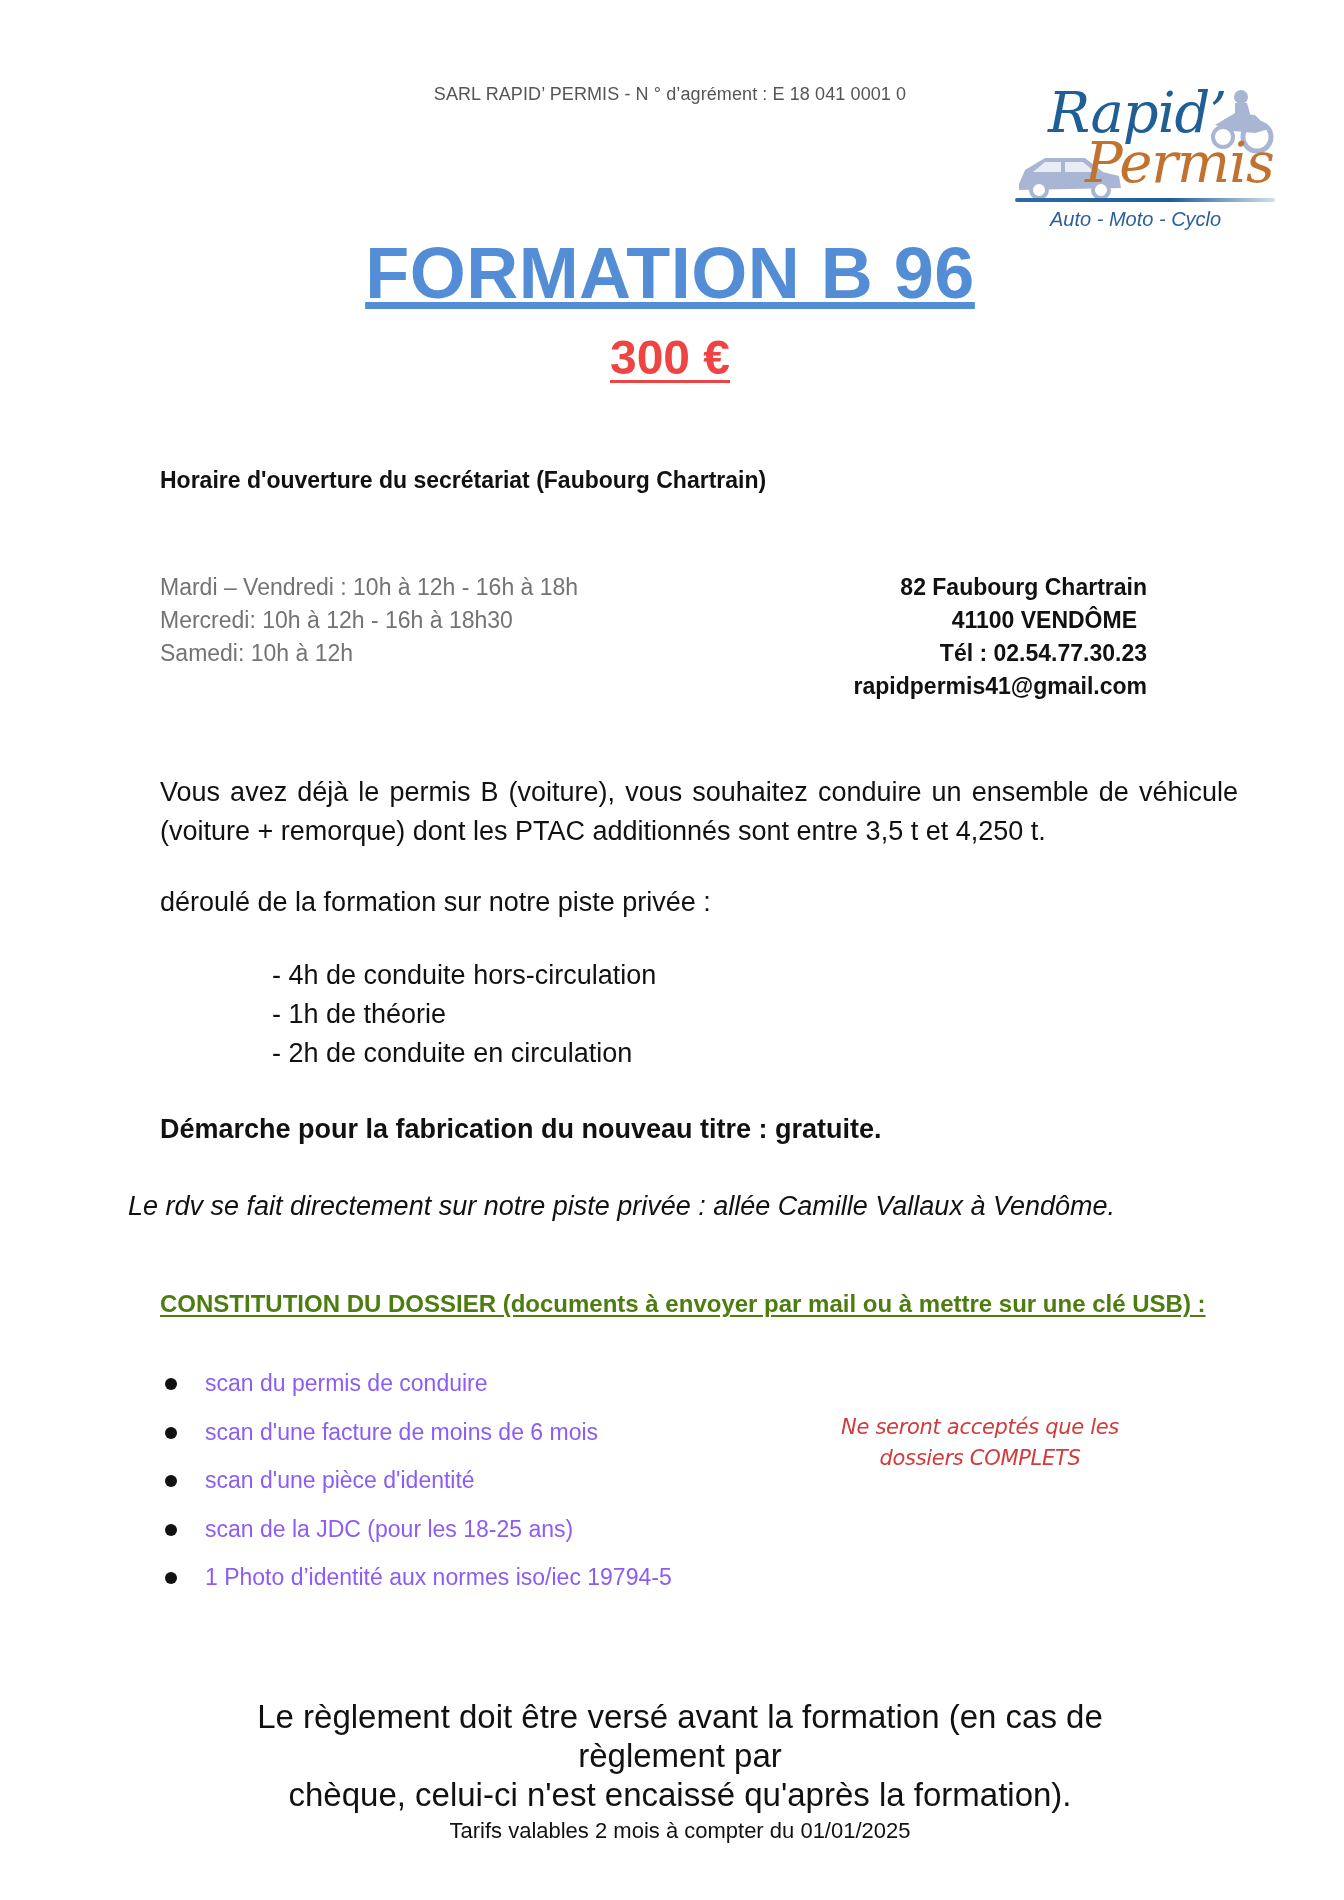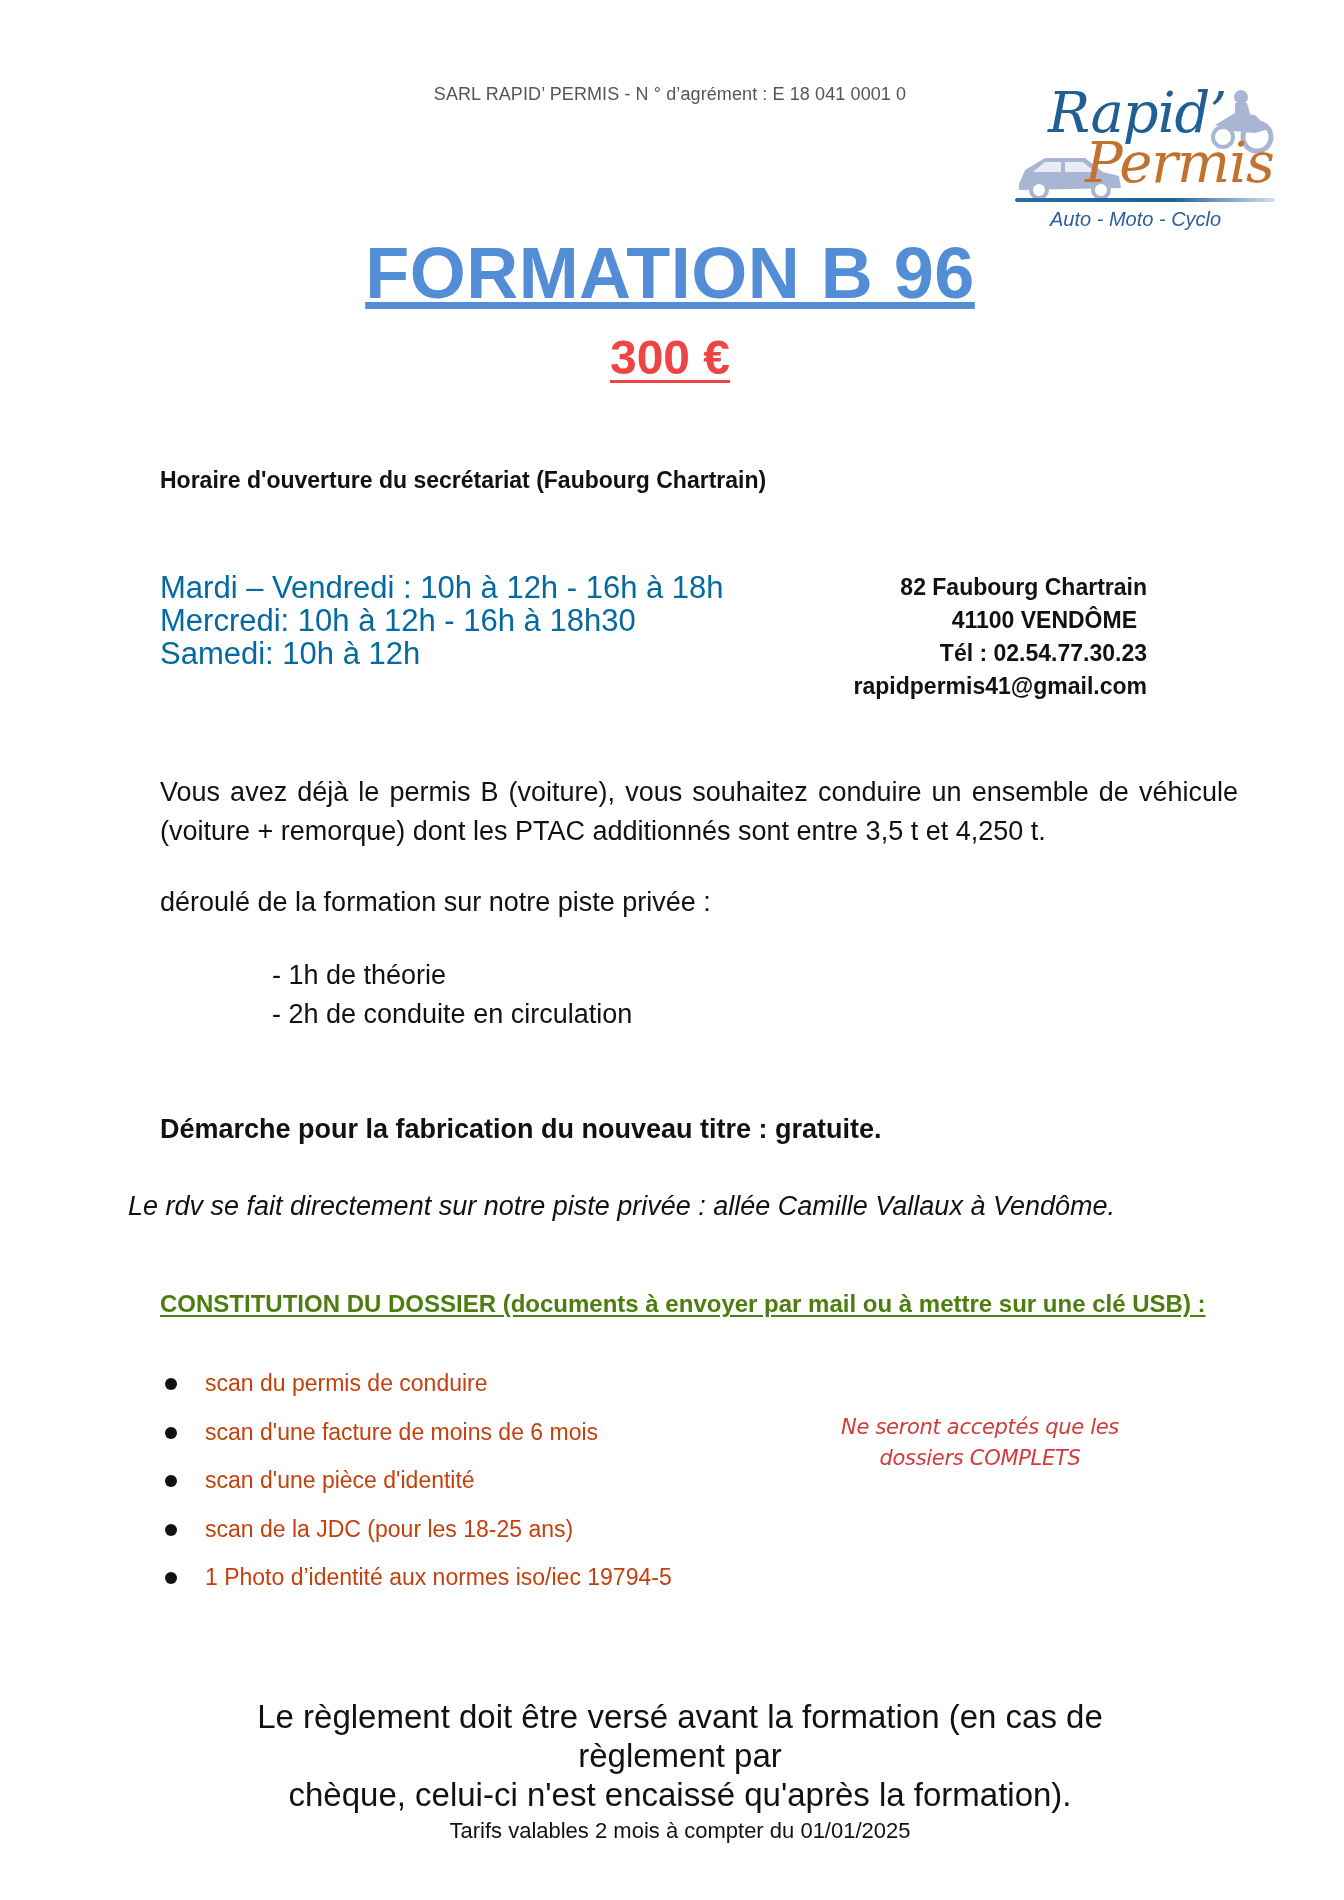--- a/index.html
+++ b/index.html
@@ -18,33 +18,33 @@
   .logo-line { position: absolute; left: 5px; top: 118px; width: 260px; height: 4px;
                background: linear-gradient(90deg, #2c6aa6, #1f5f96 60%, rgba(31,95,150,0.2)); border-radius: 2px; }
   .logo-car { position: absolute; left: 5px; top: 70px; }
   .logo-moto { position: absolute; left: 195px; top: 5px; }
   .title { left: 300px; top: 232px; width: 740px; text-align: center; font-weight: bold;
            font-size: 72px; color: #538dd5; letter-spacing: 0.5px; text-decoration: underline; }
   .price { left: 560px; top: 330px; width: 220px; text-align: center; font-weight: bold;
            font-size: 48px; color: #ef4444; text-decoration: underline; text-underline-offset: 6px;
            text-decoration-thickness: 3px; }
   .hours-heading { left: 160px; top: 467px; font-weight: bold; font-size: 23px; color: #111; }
-  .hours { left: 160px; top: 571px; font-size: 31px; line-height: 33px; color: #0369a1; }
+  .hours { left: 160px; top: 571px; font-size: 23px; line-height: 33px; color: #737373; }
   .address { left: 800px; top: 571px; width: 347px; text-align: right; font-weight: bold;
              font-size: 23px; line-height: 33px; color: #111; }
   .address div:nth-child(2) { padding-right: 10px; text-align: right; }
   .intro { left: 160px; top: 773px; width: 1078px; font-size: 27px; line-height: 39px;
            text-align: justify; color: #111; }
   .steps-heading { left: 160px; top: 887px; font-size: 27px; color: #111; }
   .steps { left: 272px; top: 956px; font-size: 27px; line-height: 39px; color: #111; }
   .demarche { left: 160px; top: 1114px; font-weight: bold; font-size: 27px; color: #111; }
   .rdv { left: 128px; top: 1191px; font-style: italic; font-size: 27px; color: #111; }
   .dossier-heading { left: 160px; top: 1290px; font-weight: bold; font-size: 24px; color: #4d7c0f;
                      text-decoration: underline; text-underline-offset: 3px; }
-  .doc-list { left: 160px; top: 1370px; font-size: 23px; color: #c2410c; margin: 0; padding: 0; list-style: none; }
+  .doc-list { left: 160px; top: 1370px; font-size: 23px; color: #8b5cf6; margin: 0; padding: 0; list-style: none; }
   .doc-list li { height: 48.5px; display: flex; align-items: flex-start; }
   .bullet { display: inline-block; width: 12px; height: 12px; border-radius: 50%; background: #111;
             margin-top: 8px; margin-right: 28px; margin-left: 5px; }
   .notice { left: 820px; top: 1412px; width: 320px; text-align: center; font-family: "DejaVu Sans", sans-serif;
             font-size: 21px; line-height: 31px; color: #d23b3b; font-style: italic; letter-spacing: -0.3px; }
   .payment { left: 190px; top: 1697px; width: 980px; text-align: center; font-size: 33px;
              line-height: 39px; color: #111; }
   .validity { left: 380px; top: 1818px; width: 600px; text-align: center; font-size: 22px; color: #111; }
 </style>
 </head>
@@ -88,20 +88,21 @@
   <div>82 Faubourg Chartrain</div>
   <div>41100 VENDÔME</div>
   <div>Tél : 02.54.77.30.23</div>
   <div>rapidpermis41@gmail.com</div>
 </div>
 
 <div class="abs intro">Vous avez déjà le permis B (voiture), vous souhaitez conduire un ensemble de véhicule (voiture + remorque) dont les PTAC additionnés sont entre 3,5 t et 4,250 t.</div>
 
 <div class="abs steps-heading">déroulé de la formation sur notre piste privée :</div>
 <div class="abs steps">
+  <div>- 4h de conduite hors-circulation</div>
   <div>- 1h de théorie</div>
   <div>- 2h de conduite en circulation</div>
 </div>
 
 <div class="abs demarche">Démarche pour la fabrication du nouveau titre : gratuite.</div>
 <div class="abs rdv">Le rdv se fait directement sur notre piste privée : allée Camille Vallaux à Vendôme.</div>
 
 <div class="abs dossier-heading">CONSTITUTION DU DOSSIER (documents à envoyer par mail ou à mettre sur une clé USB) :</div>
 
 <ul class="abs doc-list">

